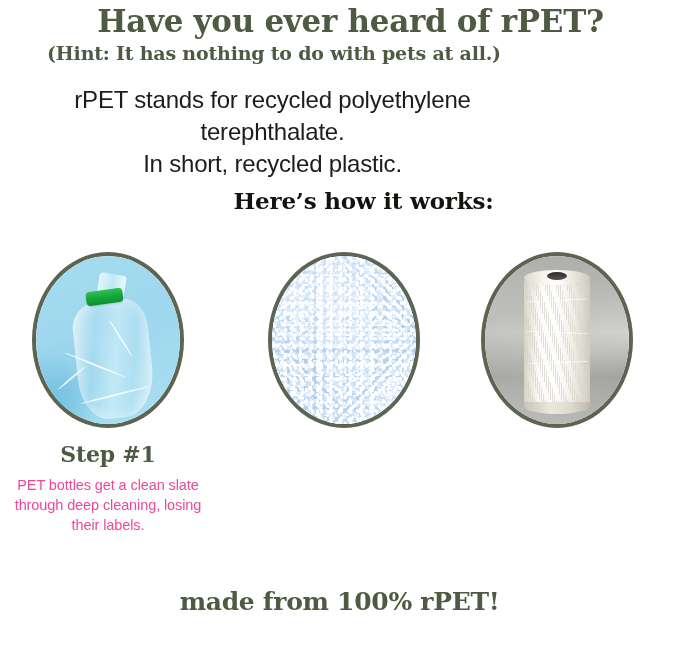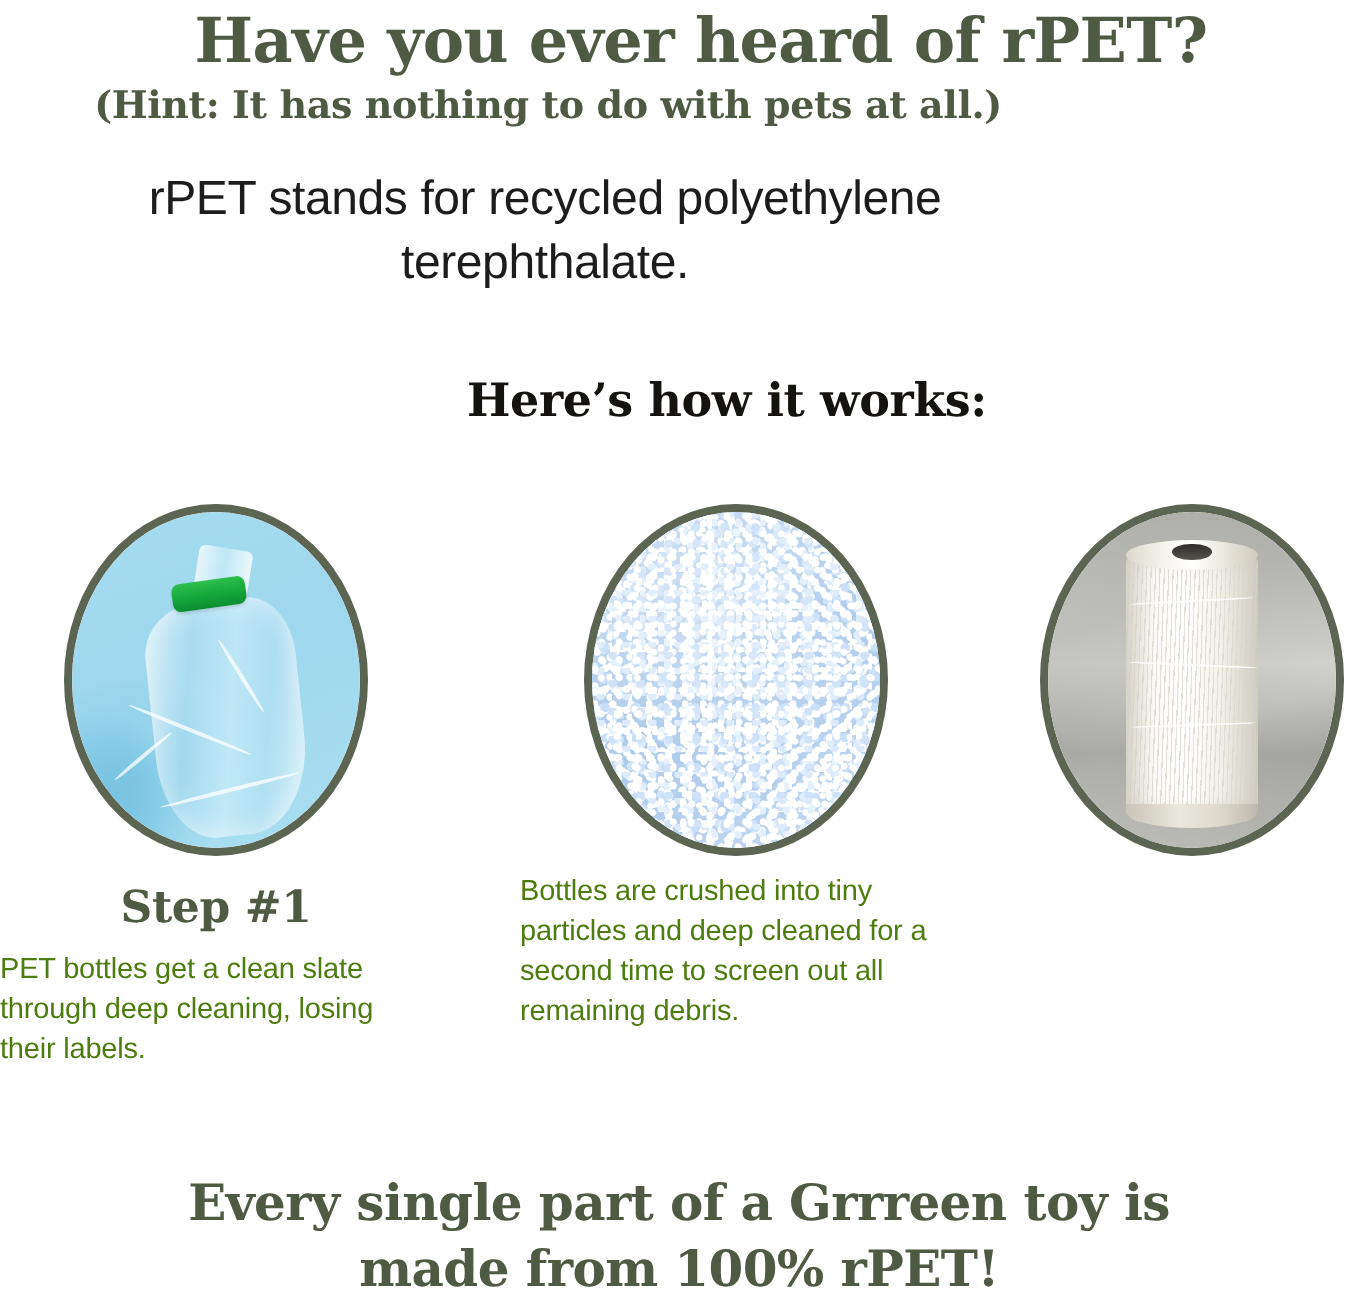--- a/index.html
+++ b/index.html
@@ -286,23 +286,24 @@
     font-family: "DejaVu Serif", "Liberation Serif", serif;
     font-weight: bold;
     font-size: 22px;
     line-height: 26px;
     color: #4e5a42;
     letter-spacing: -0.2px;
   }
   .step-desc {
     margin-top: 8px;
     width: 216px;
+    text-align: center;
     font-size: 14.5px;
     line-height: 20px;
-    color: #4d7c0f;
+    color: #ec4899;
     letter-spacing: -0.1px;
     font-weight: 400;
   }
 
   
   .closing {
     position: absolute;
     top: 585px;
     left: 0;
     width: 679px;
@@ -318,20 +319,21 @@
 </head>
 <body>
 
 <div class="page">
 
   <div class="headline">Have you ever heard of rPET?</div>
   <div class="subheadline">(Hint: It has nothing to do with pets at all.)</div>
 
   <div class="intro">
     <div class="intro-line1">rPET stands for recycled polyethylene terephthalate.</div>
+    <div class="intro-line2">In short, recycled plastic.</div>
   </div>
 
   <div class="section-heading">Here’s how it works:</div>
 
   <div class="steps">
 
     <div class="step">
       <div class="circle">
         <div class="circle-inner">
           <div class="img-bottle">
@@ -351,21 +353,20 @@
     </div>
 
     <div class="step">
       <div class="circle">
         <div class="circle-inner">
           <div class="img-pellets">
             <div class="pellet-sheen"></div>
           </div>
         </div>
       </div>
-      <div class="step-desc">Bottles are crushed into tiny particles and deep cleaned for a second time to screen out all remaining debris.</div>
     </div>
 
     <div class="step">
       <div class="circle">
         <div class="circle-inner">
           <div class="img-spool">
             <div class="spool-bg-blur"></div>
             <div class="spool-body"></div>
             <div class="spool-top"></div>
             <div class="spool-hole"></div>
@@ -374,17 +375,16 @@
             <div class="spool-thread-wisp wisp-b"></div>
             <div class="spool-thread-wisp wisp-c"></div>
           </div>
         </div>
       </div>
     </div>
 
   </div>
 
   <div class="closing">
-    <div>Every single part of a Grrreen toy is</div>
     <div>made from 100% rPET!</div>
   </div>
 
 </div>
 
 </body></html>

